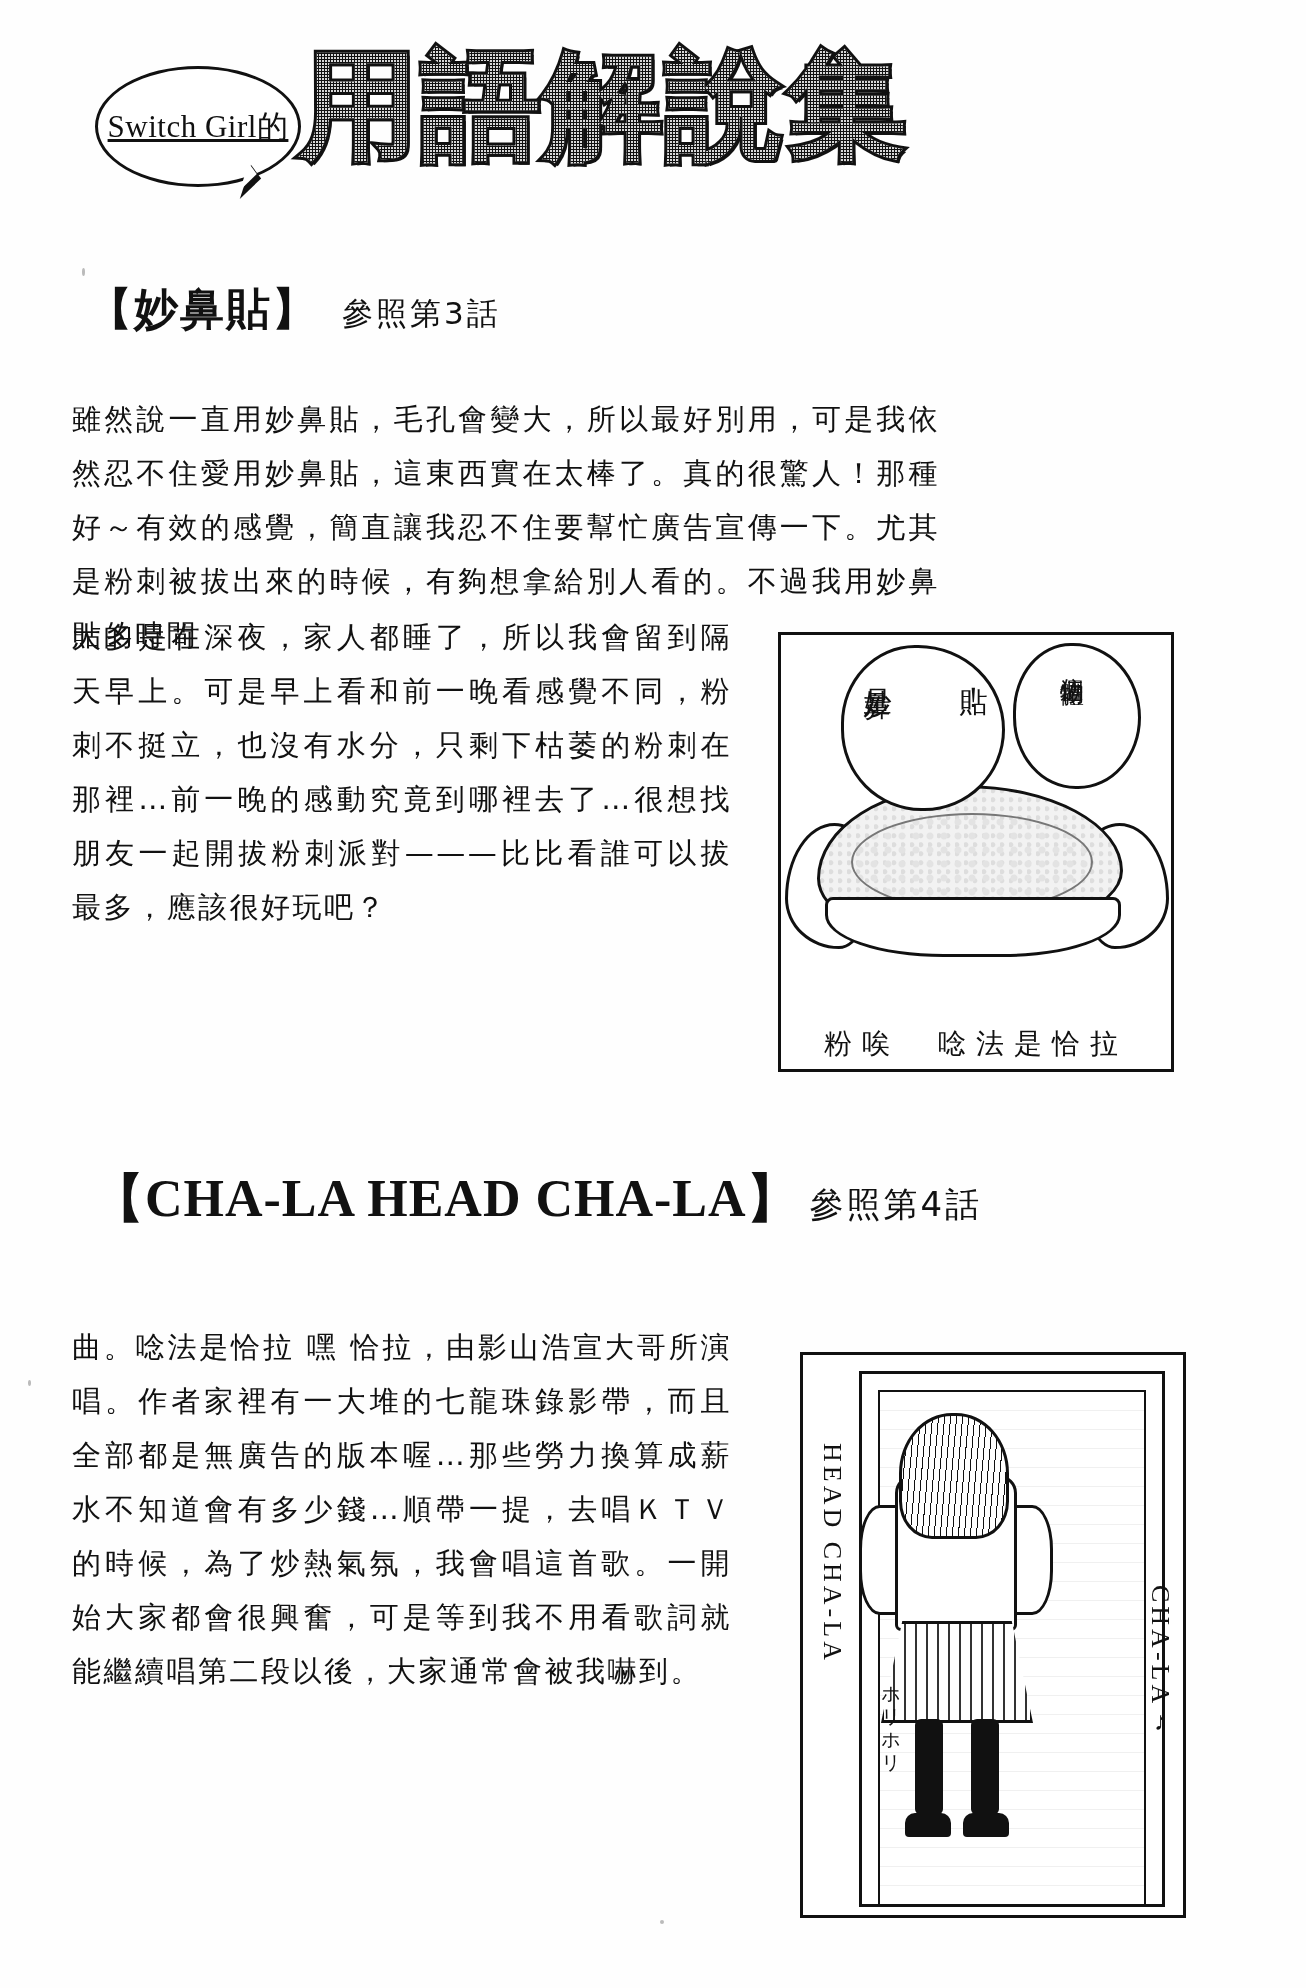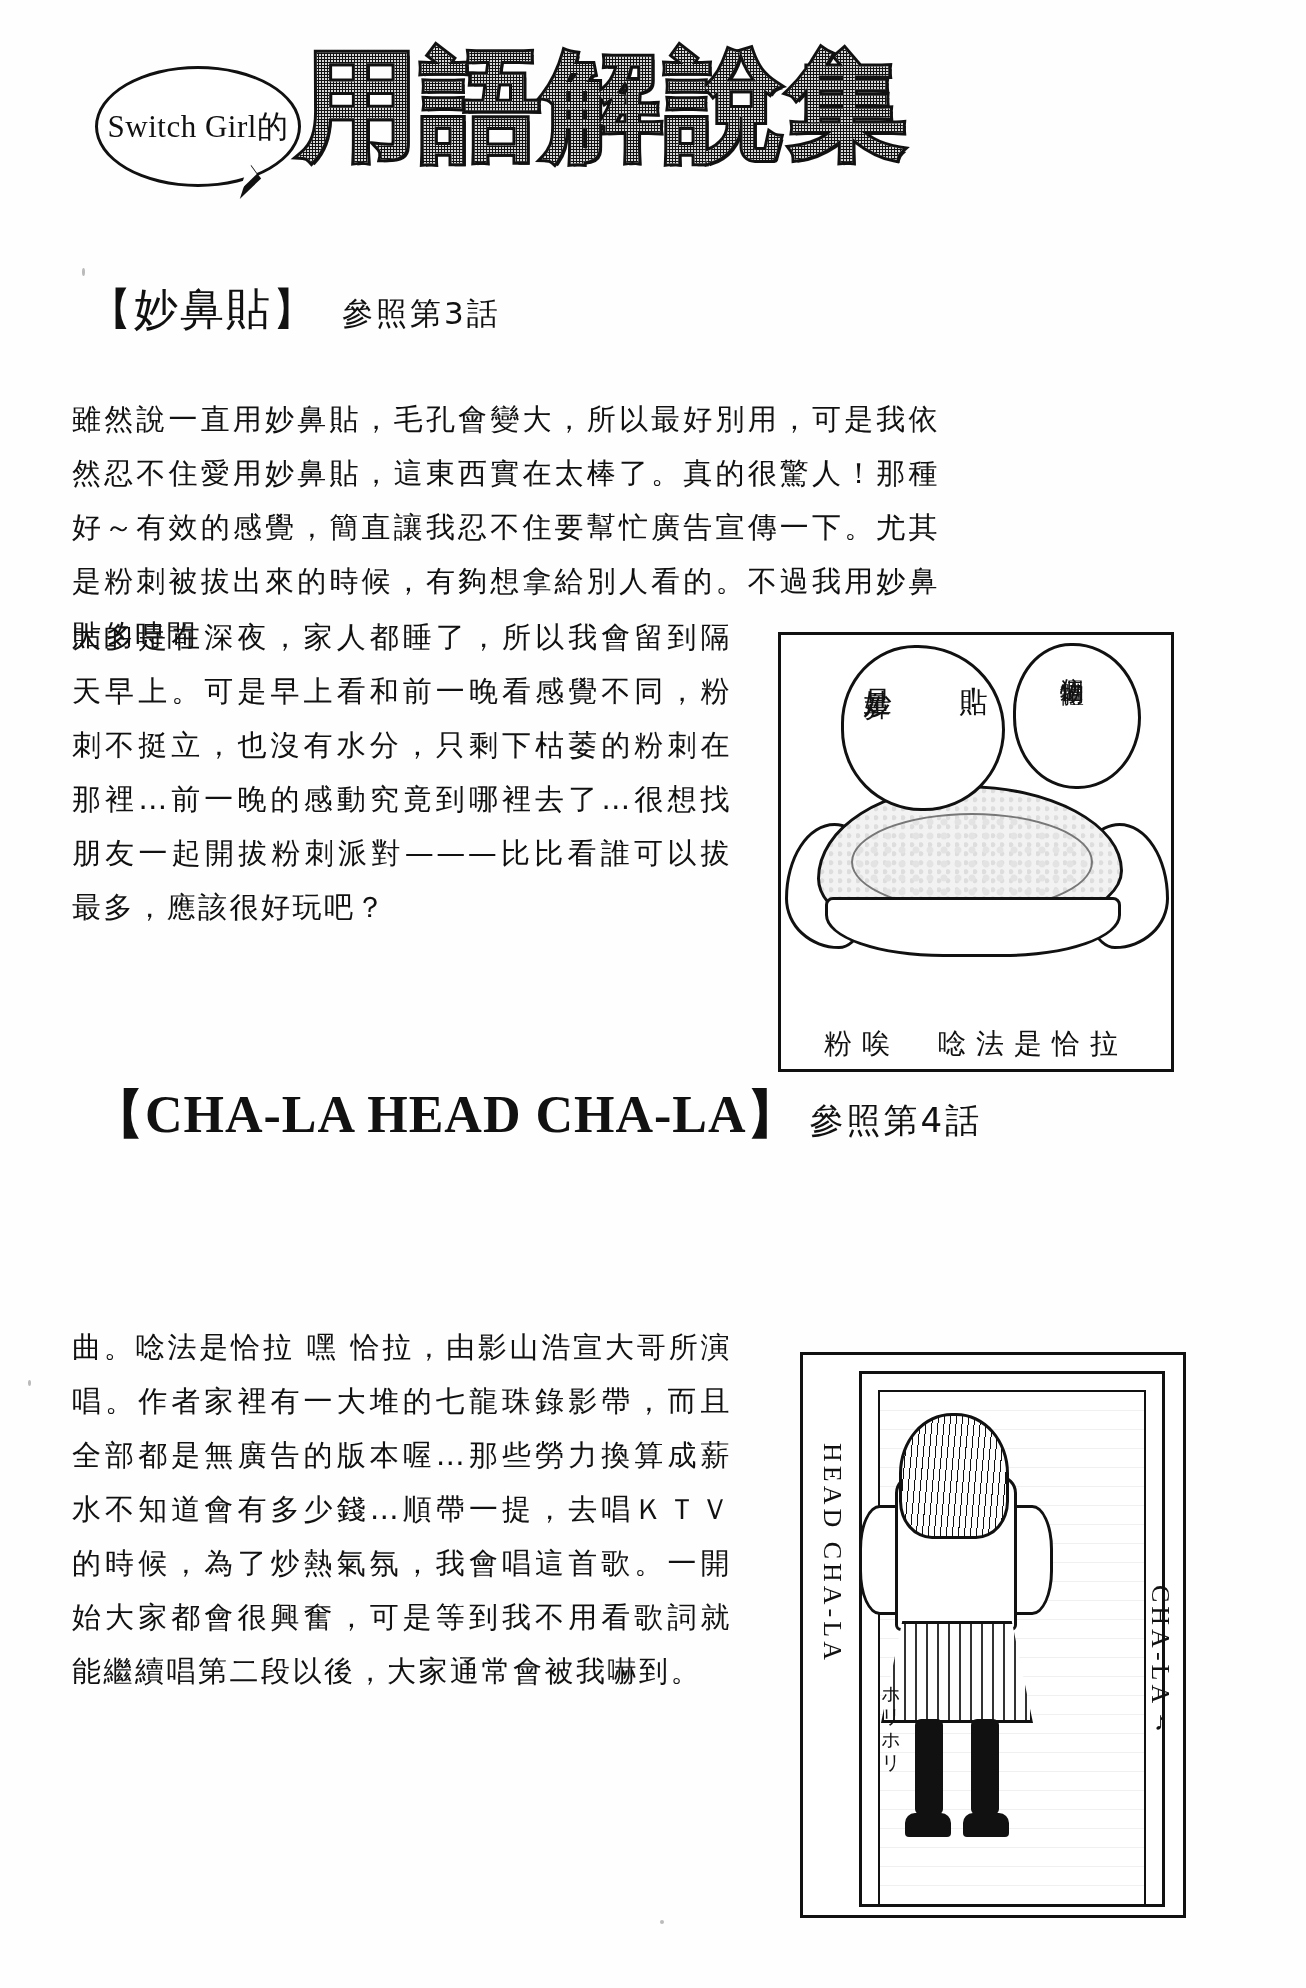--- a/index.html
+++ b/index.html
@@ -8,21 +8,21 @@
     font-family:"Liberation Serif","DejaVu Serif",serif;
     color:#111;
   }
   .page{position:absolute;inset:0;background:#fefefe;}
 
   
   .title-band{position:absolute;left:0;top:48px;width:100%;height:160px;}
   .bubble{
     position:absolute;left:95px;top:18px;width:200px;height:115px;
     border:3px solid #111;border-radius:50%/50%;
-    background:#fff;display:flex;align-items:center;justify-content:center;
+    background:#fff;display:flex;align-items:center;justify-content:center;text-decoration:underline;
   }
   .bubble-text{
     font-family:"Liberation Serif","DejaVu Serif",serif;
     font-size:31px;letter-spacing:.5px;white-space:nowrap;color:#111;
   }
   .bubble-tail{
     position:absolute;left:245px;top:118px;width:0;height:0;
     border-left:14px solid #111;border-top:10px solid transparent;
     border-bottom:26px solid transparent;transform:rotate(18deg);
   }
@@ -50,21 +50,21 @@
       repeating-linear-gradient(0deg,#111 0 1px,transparent 1px 3px),
       repeating-linear-gradient(90deg,#111 0 1px,transparent 1px 3px);
     -webkit-background-clip:text;background-clip:text;
     white-space:nowrap;pointer-events:none;
   }
 
   
   .sec-head{position:absolute;white-space:nowrap;}
   .sec-term{
     font-family:"DejaVu Sans","Liberation Sans",sans-serif;
-    font-weight:normal;font-size:44px;letter-spacing:2px;color:#111;
+    font-weight:bold;font-size:44px;letter-spacing:2px;color:#111;
     vertical-align:baseline;
   }
   .sec-term-en{
     font-family:"Liberation Serif","DejaVu Serif",serif;
     font-weight:bold;font-size:52px;letter-spacing:1px;color:#111;
   }
   .sec-ref{
     font-family:"DejaVu Sans","Liberation Sans",sans-serif;
     font-size:31px;letter-spacing:3px;color:#111;margin-left:20px;
   }
@@ -222,21 +222,21 @@
     </div>
 
     <div class="bub bub-jag" id="p1-bub-right">
       <span class="vtext">這個物體…</span>
 
     </div>
 
     <div class="p1-caption">粉唉　唸法是恰拉</div>
   </div>
 
-  <div class="sec-head" style="left:92px;top:1080px;">
+  <div class="sec-head" style="left:92px;top:1164px;">
     <span class="sec-term-en">【CHA-LA HEAD CHA-LA】</span>
     <span class="sec-ref-2">參照第4話</span>
   </div>
 
   <div class="body-text" id="p2-narrow">曲。唸法是恰拉 嘿 恰拉，由影山浩宣大哥所演唱。作者家裡有一大堆的七龍珠錄影帶，而且全部都是無廣告的版本喔…那些勞力換算成薪水不知道會有多少錢…順帶一提，去唱ＫＴＶ的時候，為了炒熱氣氛，我會唱這首歌。一開始大家都會很興奮，可是等到我不用看歌詞就能繼續唱第二段以後，大家通常會被我嚇到。</div>
 
   <div class="panel" id="panel2">
     <div class="door-outer">
       <div class="door-inner"></div>
     </div>

